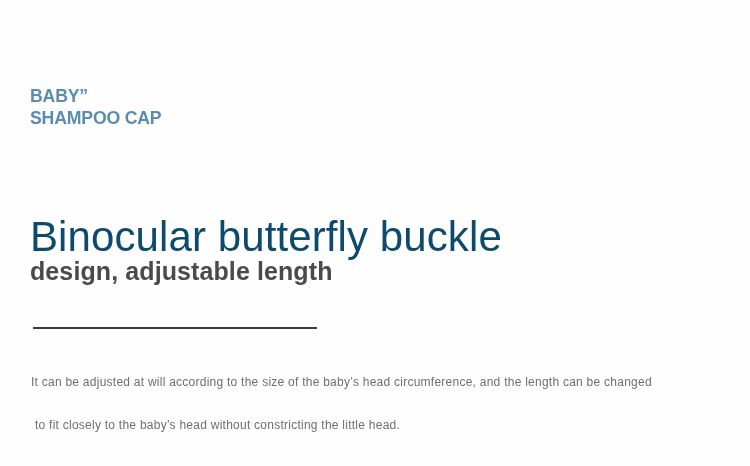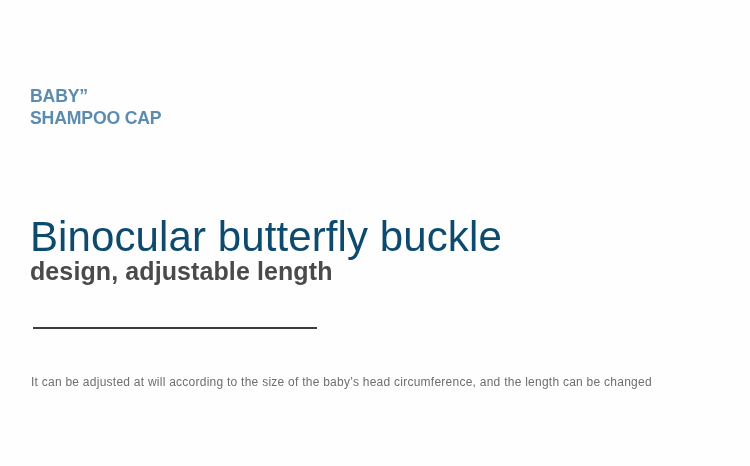--- a/index.html
+++ b/index.html
@@ -126,15 +126,16 @@
   </div>
 
   <div class="headline-1">Binocular butterfly buckle</div>
 
   <div class="headline-2">design, adjustable length</div>
 
   <div class="divider"></div>
 
   <div class="body-copy">
     <span class="body-line body-line-1">It can be adjusted at will according to the size of the baby’s head circumference, and the length can be changed</span>
+    <span class="body-line body-line-2">to fit closely to the baby’s head without constricting the little head.</span>
   </div>
 
 </div>
 
 </body></html>

